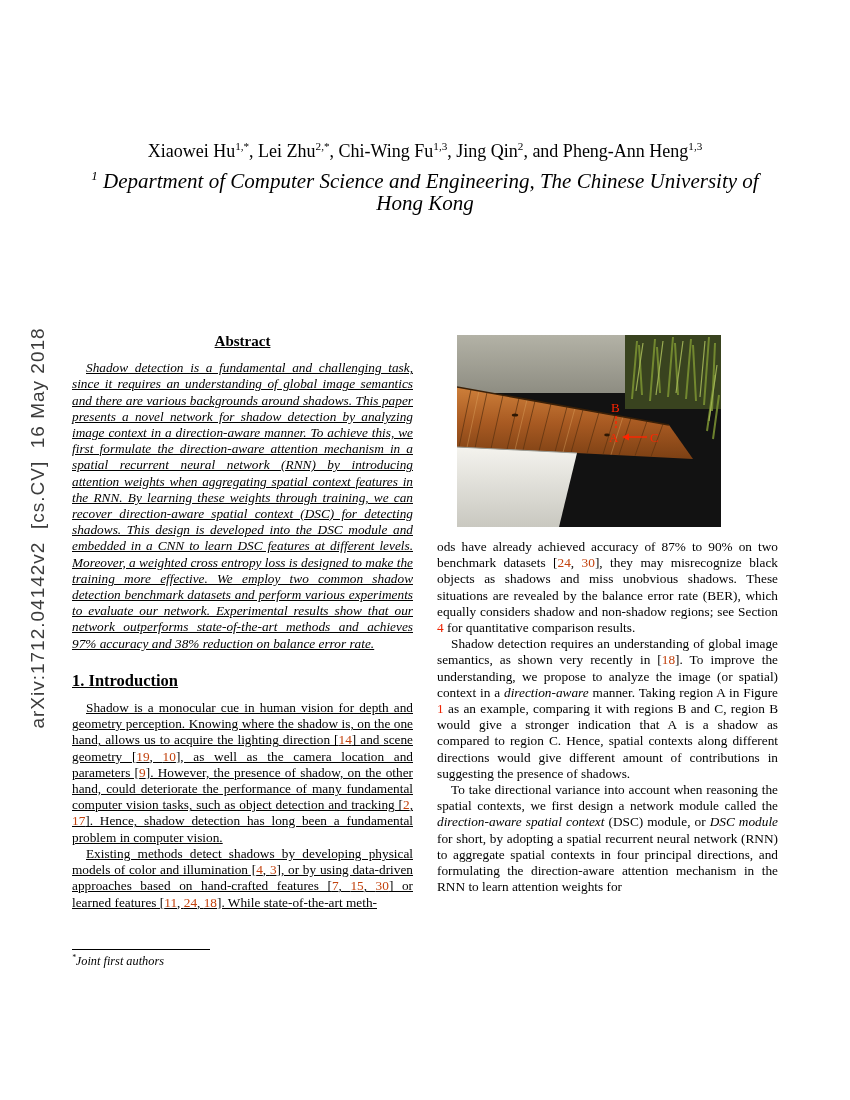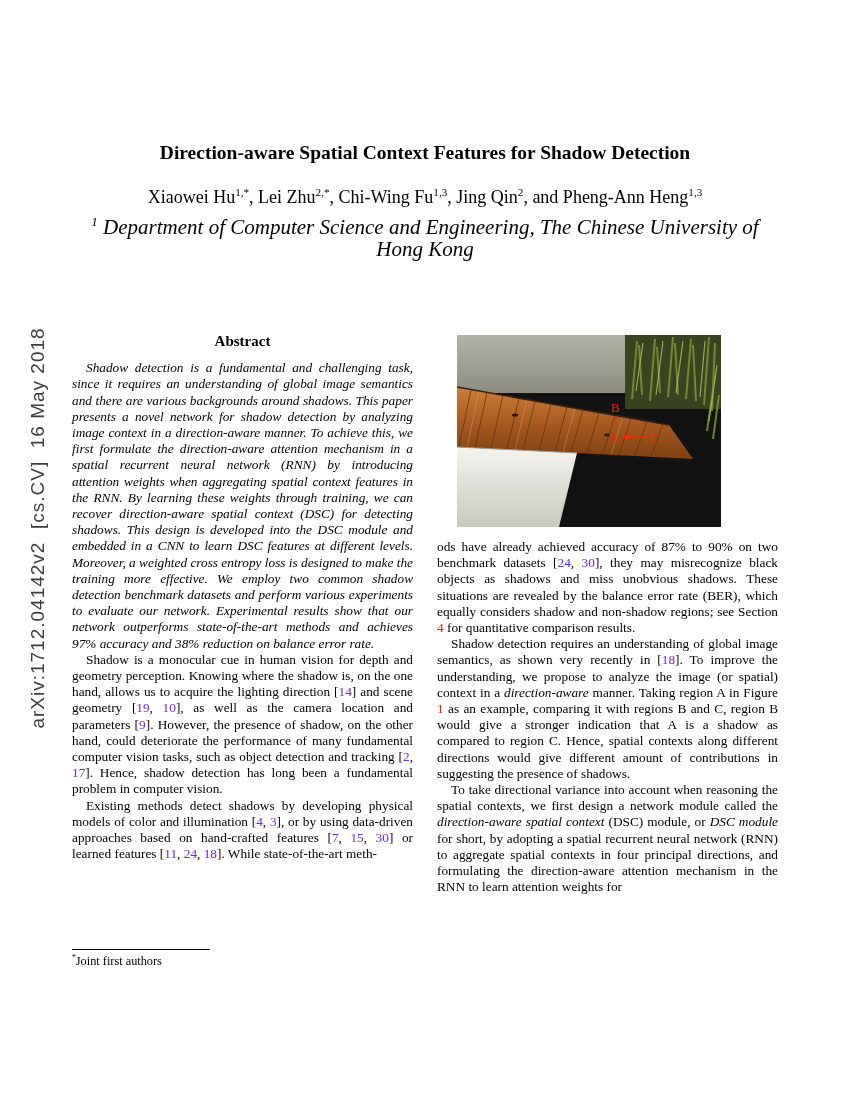--- a/index.html
+++ b/index.html
@@ -17,57 +17,57 @@
 
   
   .header { position:absolute; left:85px; top:141px; width:680px; text-align:center; }
   .title { font-size:19.5px; font-weight:bold; line-height:24px; margin-bottom:22px; }
   .authors { font-size:18px; margin-bottom:9px; }
   .affil { font-size:21px; line-height:21.5px;font-style:italic; }
   sup { font-size:62%; line-height:0; vertical-align:super; }
 
   
   .col { position:absolute; top:333px; width:341px; font-size:13.3px; line-height:16.2px; text-align:justify; }
-  .col-left { left:72px; }
+  .col-left { left:72px;text-decoration:underline; }
   .col-right { left:437px; }
 
   .abstract-head { text-align:center; font-weight:bold; font-size:15px; margin-bottom:11px; }
   .abstract { font-style:italic; text-indent:14px; }
   .section-head { font-size:16.5px; font-weight:bold; margin:21px 0 11px 0; text-align:left; }
   p.indent { text-indent:14px; }
   p.noindent { text-indent:0; }
 
-  .cg { color:#6d28d9; }
+  .cg { color:#c2410c; }
   .cr { color:#ee2200; }
 
   
   .fig-wrap { width:264px; height:192px; margin:2px 0 12px 20px; }
   .caption { font-size:13.1px; line-height:16.2px; text-align:justify; margin-bottom:27px; }
 
   
-  .footnote { position:absolute; left:72px; top:949px; width:341px; background:#fff; }
+  .footnote { position:absolute; left:72px; top:949px; width:341px; background:#fff;font-style:italic; }
   .footnote-rule { width:138px; border-top:1px solid #000; margin-bottom:4px; }
   .footnote-text { font-size:12.3px; }
 </style>
 </head>
 <body>
 
 <div class="page">
 
   <div class="watermark">arXiv:1712.04142v2  [cs.CV]  16 May 2018</div>
 
   <div class="header">
-    <div class="title">Direction-aware Spatial Context Features for Shadow Detection</div>
     <div class="authors">Xiaowei Hu<sup>1,*</sup>, Lei Zhu<sup>2,*</sup>, Chi-Wing Fu<sup>1,3</sup>, Jing Qin<sup>2</sup>, and Pheng-Ann Heng<sup>1,3</sup></div>
     <div class="affil"><sup>1</sup> Department of Computer Science and Engineering, The Chinese University of Hong Kong</div>
   </div>
 
   <div class="col col-left">
     <div class="abstract-head">Abstract</div>
     <p class="abstract">Shadow detection is a fundamental and challenging task, since it requires an understanding of global image semantics and there are various backgrounds around shadows. This paper presents a novel network for shadow detection by analyzing image context in a direction-aware manner. To achieve this, we first formulate the direction-aware attention mechanism in a spatial recurrent neural network (RNN) by introducing attention weights when aggregating spatial context features in the RNN. By learning these weights through training, we can recover direction-aware spatial context (DSC) for detecting shadows. This design is developed into the DSC module and embedded in a CNN to learn DSC features at different levels. Moreover, a weighted cross entropy loss is designed to make the training more effective. We employ two common shadow detection benchmark datasets and perform various experiments to evaluate our network. Experimental results show that our network outperforms state-of-the-art methods and achieves 97% accuracy and 38% reduction on balance error rate.</p>
+    <div class="section-head">1. Introduction</div>
     <p class="indent">Shadow is a monocular cue in human vision for depth and geometry perception. Knowing where the shadow is, on the one hand, allows us to acquire the lighting direction [<span class="cg">14</span>] and scene geometry [<span class="cg">19</span>, <span class="cg">10</span>], as well as the camera location and parameters [<span class="cg">9</span>]. However, the presence of shadow, on the other hand, could deteriorate the performance of many fundamental computer vision tasks, such as object detection and tracking [<span class="cg">2</span>, <span class="cg">17</span>]. Hence, shadow detection has long been a fundamental problem in computer vision.</p>
     <p class="indent">Existing methods detect shadows by developing physical models of color and illumination [<span class="cg">4</span>, <span class="cg">3</span>], or by using data-driven approaches based on hand-crafted features [<span class="cg">7</span>, <span class="cg">15</span>, <span class="cg">30</span>] or learned features [<span class="cg">11</span>, <span class="cg">24</span>, <span class="cg">18</span>]. While state-of-the-art meth-</p>
   </div>
 
   <div class="col col-right">
     <div class="fig-wrap">
       <svg viewBox="0 0 264 192" width="264" height="192" xmlns="http://www.w3.org/2000/svg">
         <defs>
           <linearGradient id="wood" x1="0" y1="0" x2="0" y2="1">
             <stop offset="0" stop-color="#cd7f3a"></stop>

